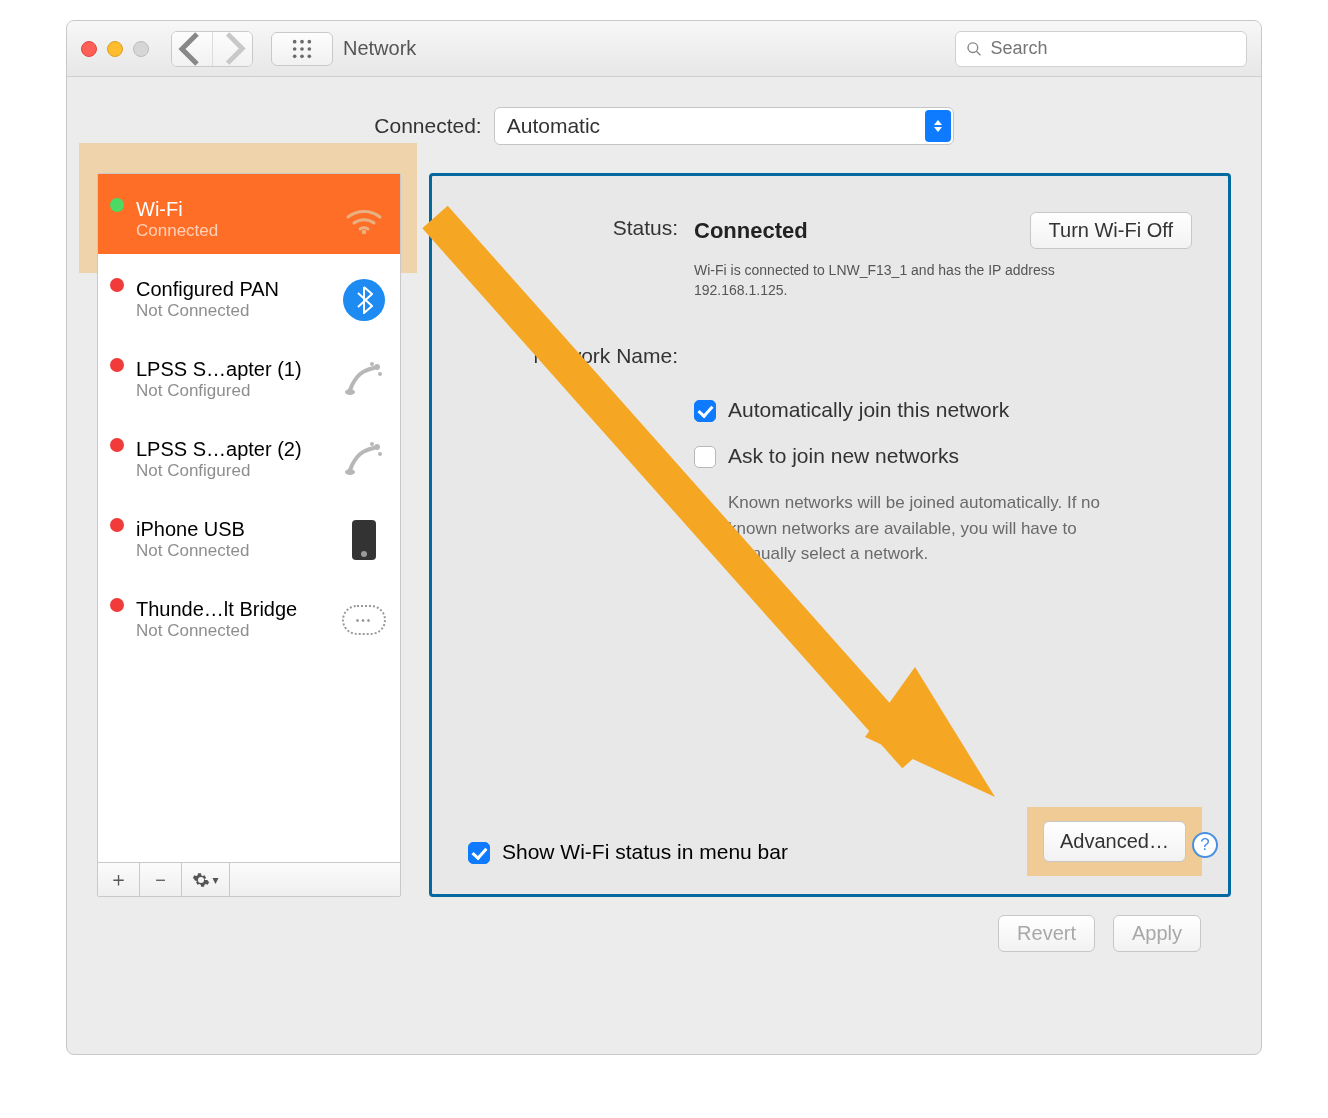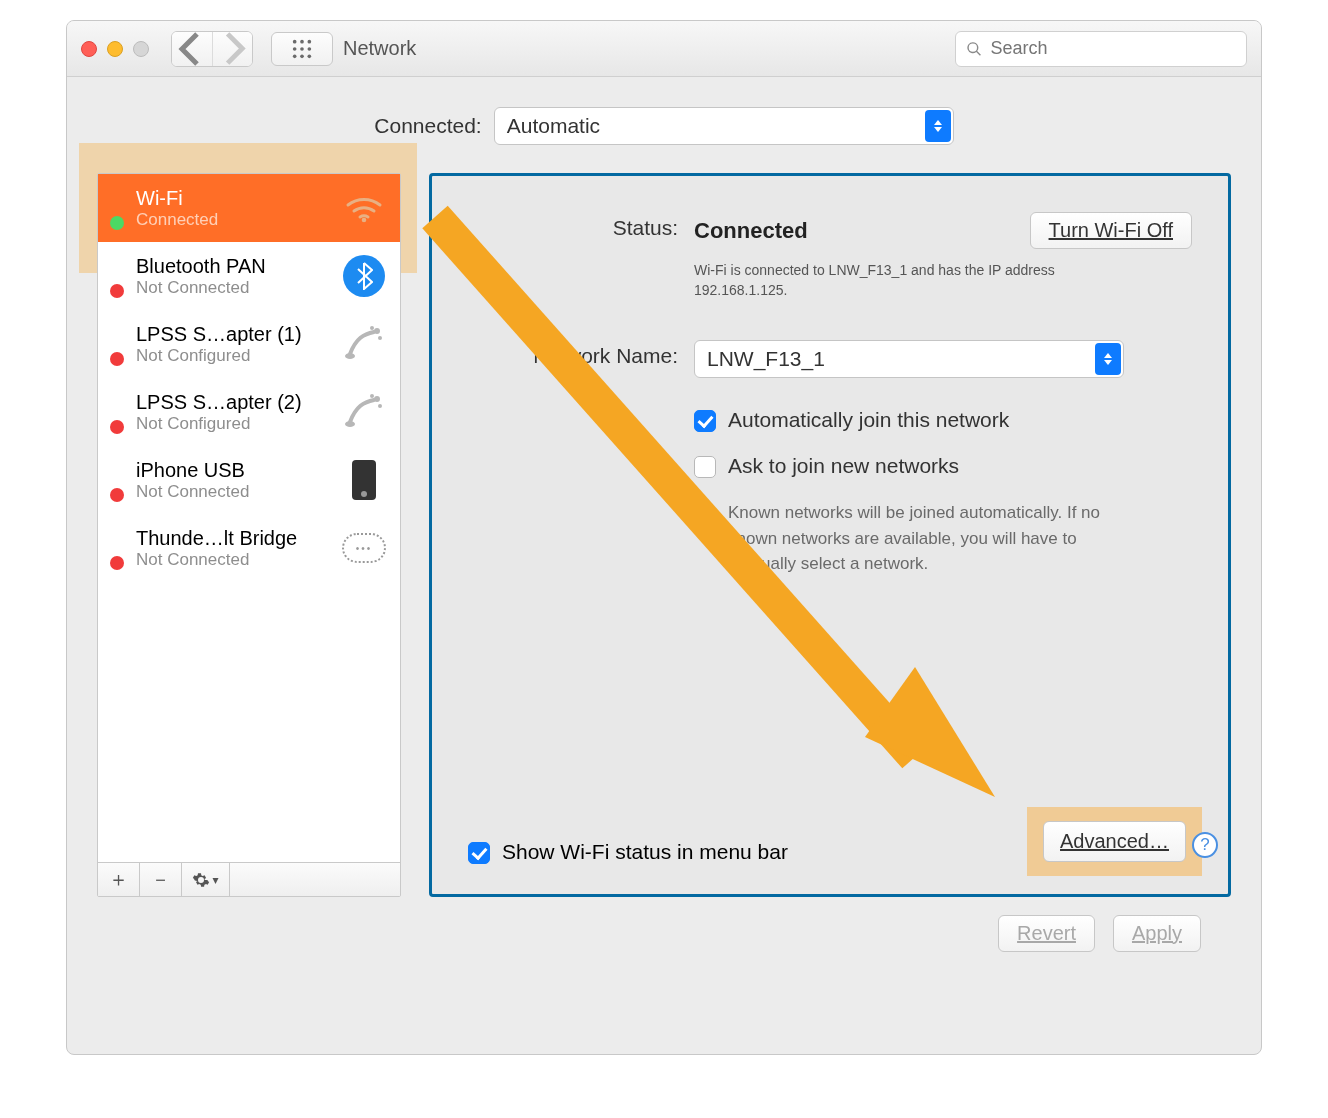--- a/index.html
+++ b/index.html
@@ -28,21 +28,21 @@
   .macselect { position:relative; height:38px; background:#fff; border:1px solid #c5c5c5; border-radius:6px; display:flex; align-items:center; padding:0 40px 0 12px; font-size:21px; color:#333;}
   .macselect .arrows{ position:absolute; right:2px; top:2px; bottom:2px; width:26px; background:#0e7bff; border-radius:4px; display:flex; flex-direction:column; align-items:center; justify-content:center; color:#fff;}
   .macselect .arrows::before{content:"";border-left:4px solid transparent;border-right:4px solid transparent;border-bottom:5px solid #fff;margin-bottom:2px;}
   .macselect .arrows::after{content:"";border-left:4px solid transparent;border-right:4px solid transparent;border-top:5px solid #fff;}
   .cols{ display:flex; gap:28px; }
   
   .sidebarwrap{ position:relative; }
   .sidebar-highlight{ position:absolute; left:-18px; top:-30px; width:338px; height:130px; background:rgba(245,184,93,0.45); z-index:0; }
   .sidebar{ width:304px; background:#fff; border:1px solid #c9c9c9; border-radius:2px; position:relative; z-index:1; }
   .svlist{ height:688px; overflow:auto; }
-  .srow{ display:flex; align-items:flex-end; padding:12px 14px 12px 12px; gap:12px; position:relative; }
+  .srow{ display:flex; align-items:flex-start; padding:24px 14px 12px 12px; gap:12px; position:relative; }
   .srow .dot{ width:14px; height:14px; border-radius:50%; background:#f13b3b; flex:none;}
   .srow.connected .dot{ background:#4cd964; }
   .srow.selected{ background:#ff6e27; color:#fff; }
   .srow .txt{ flex:1; min-width:0; }
   .srow .name{ font-size:20px; white-space:nowrap; overflow:hidden; text-overflow:ellipsis; }
   .srow .stat{ font-size:17px; opacity:0.85; }
   .srow.selected .stat{ color:#ffe0cf; }
   .srow:not(.selected) .stat{ color:#7a7a7a; }
   .srow .ricon{ width:44px; height:44px; display:flex; align-items:center; justify-content:center; flex:none;}
   .footbar{ height:34px; border-top:1px solid #c9c9c9; display:flex; }
@@ -52,21 +52,21 @@
   .fbtn.gear .chev{font-size:12px;margin-left:2px;}
   .footbar .spacer{flex:1;background:linear-gradient(#fbfbfb,#efefef);}
   
   .panel{ flex:1; background:#e8e8e8; border:3px solid #0369a1; border-radius:4px; padding:36px 36px 24px 36px; position:relative; }
   .drow{ display:flex; align-items:flex-start; gap:16px; margin-bottom:30px; }
   .dlabel{ width:210px; text-align:right; font-size:21px; color:#333; padding-top:4px;}
   .dval{ flex:1; }
   .statusline{ display:flex; align-items:center; gap:20px; }
   .statusline .stx{ font-size:22px; font-weight:700; color:#222; }
   .turnoff{ margin-left:auto; }
-  .macbtn{ background:linear-gradient(#ffffff,#f2f2f2); border:1px solid #c7c7c7; border-radius:6px; padding:6px 18px; font-size:20px; color:#333; cursor:pointer;text-decoration:underline; }
+  .macbtn{ background:linear-gradient(#ffffff,#f2f2f2); border:1px solid #c7c7c7; border-radius:6px; padding:6px 18px; font-size:20px; color:#333; cursor:pointer; }
   .desc{ margin-top:12px; font-size:14px; color:#555; max-width:440px; line-height:1.4;}
   .chkrow{ display:flex; align-items:flex-start; gap:12px; font-size:21px; color:#333; }
   .chkrow .sub{ font-size:17px; color:#6a6a6a; margin-top:10px; line-height:1.5;}
   .maccheck{ width:22px; height:22px; border:1px solid #b8b8b8; border-radius:5px; background:#fff; position:relative; flex:none; margin-top:2px;}
   .maccheck.checked{ background:#0e7bff; border-color:#0e7bff;}
   .maccheck.checked::after{ content:""; position:absolute; left:6px; top:2px; width:6px; height:11px; border:solid #fff; border-width:0 3px 3px 0; transform:rotate(42deg);}
   .menubar-row{ position:absolute; left:36px; bottom:30px; display:flex; align-items:center; gap:12px; font-size:21px;}
   .advwrap{ position:absolute; right:26px; bottom:18px; padding:14px 16px; background:rgba(245,184,93,0.6); }
   .helpbtn{ position:absolute; right:-2px; bottom:28px; transform:translateX(42px); width:26px; height:26px; border:2px solid #4a90e2; border-radius:50%; color:#4a90e2; font-size:17px; display:flex; align-items:center; justify-content:center; background:#fff;}
   .bottomrow{ display:flex; justify-content:flex-end; gap:18px; padding:18px 30px 0 0; }
@@ -159,21 +159,21 @@
                       <path d="M16 24a8 8 0 0 1 8 0"></path>
                     </g>
                     <circle cx="20" cy="27" r="2.3" fill="#e8b083"></circle>
                   </svg>
               </div>
             </div>
 
             <div class="srow">
               <div class="dot"></div>
               <div class="txt">
-                <div class="name">Bluetooth PAN</div>
+                <div class="name">Configured PAN</div>
                 <div class="stat">Not Connected</div>
               </div>
               <div class="ricon">
                 <div class="bt-circle">
                     <svg width="18" height="28" viewBox="0 0 18 28">
                       <path d="M9 1v26l8-7L3 7m0 14 14-13-8-7" fill="none" stroke="#fff" stroke-width="2"></path>
                     </svg>
                   </div>
               </div>
             </div>
@@ -256,26 +256,20 @@
             <div class="statusline">
               <span class="stx">Connected</span>
               <button class="macbtn turnoff">Turn Wi-Fi Off</button>
             </div>
             <div class="desc">Wi-Fi is connected to LNW_F13_1 and has the IP address 192.168.1.125.</div>
           </div>
         </div>
 
         <div class="drow" style="margin-top:40px">
           <div class="dlabel">Network Name:</div>
-          <div class="dval">
-            <div class="macselect" style="width:430px">
-              <span>LNW_F13_1</span>
-              <span class="arrows"></span>
-            </div>
-          </div>
         </div>
 
         <div class="drow" style="margin-bottom:22px">
           <div class="dlabel"></div>
           <div class="dval">
             <div class="chkrow">
               <div class="maccheck checked"></div>
               <span>Automatically join this network</span>
             </div>
           </div>

